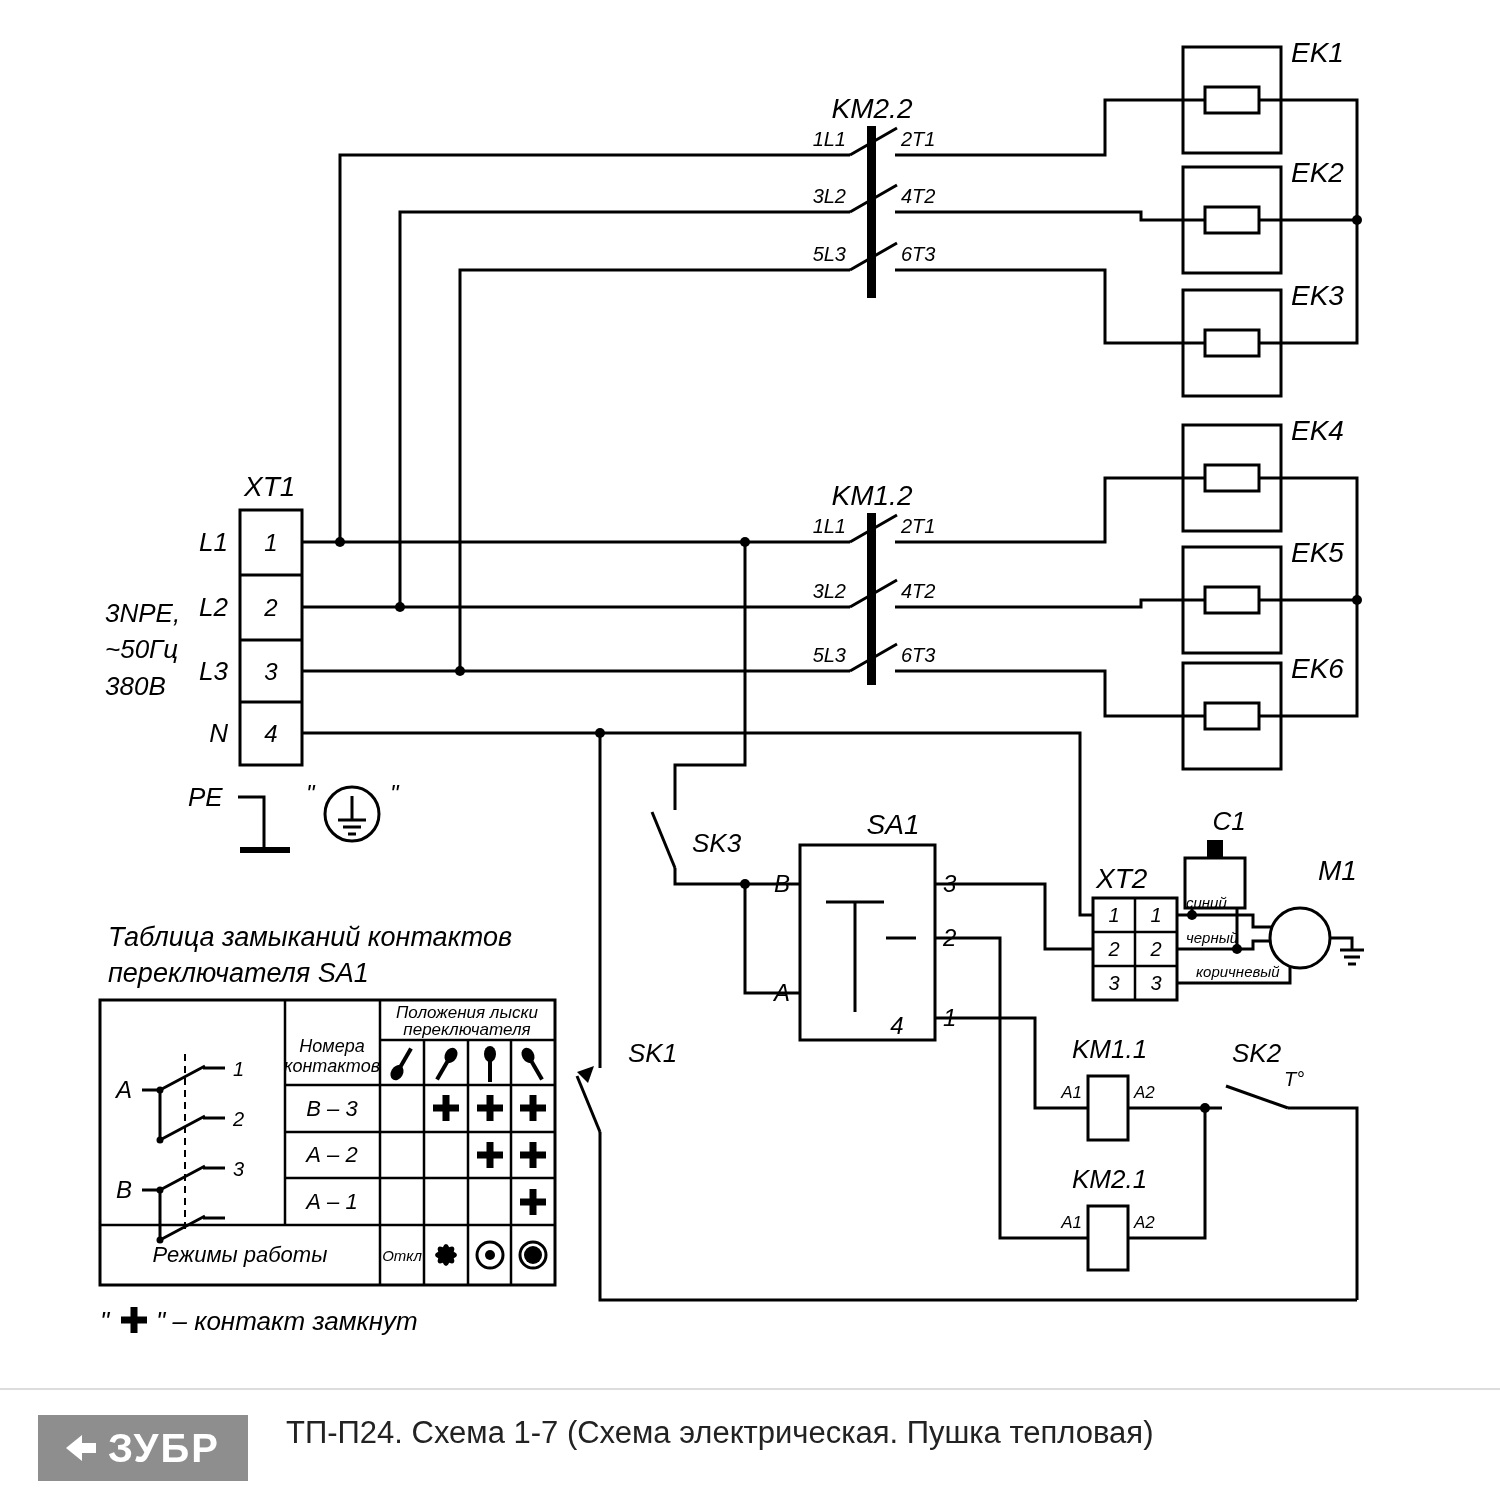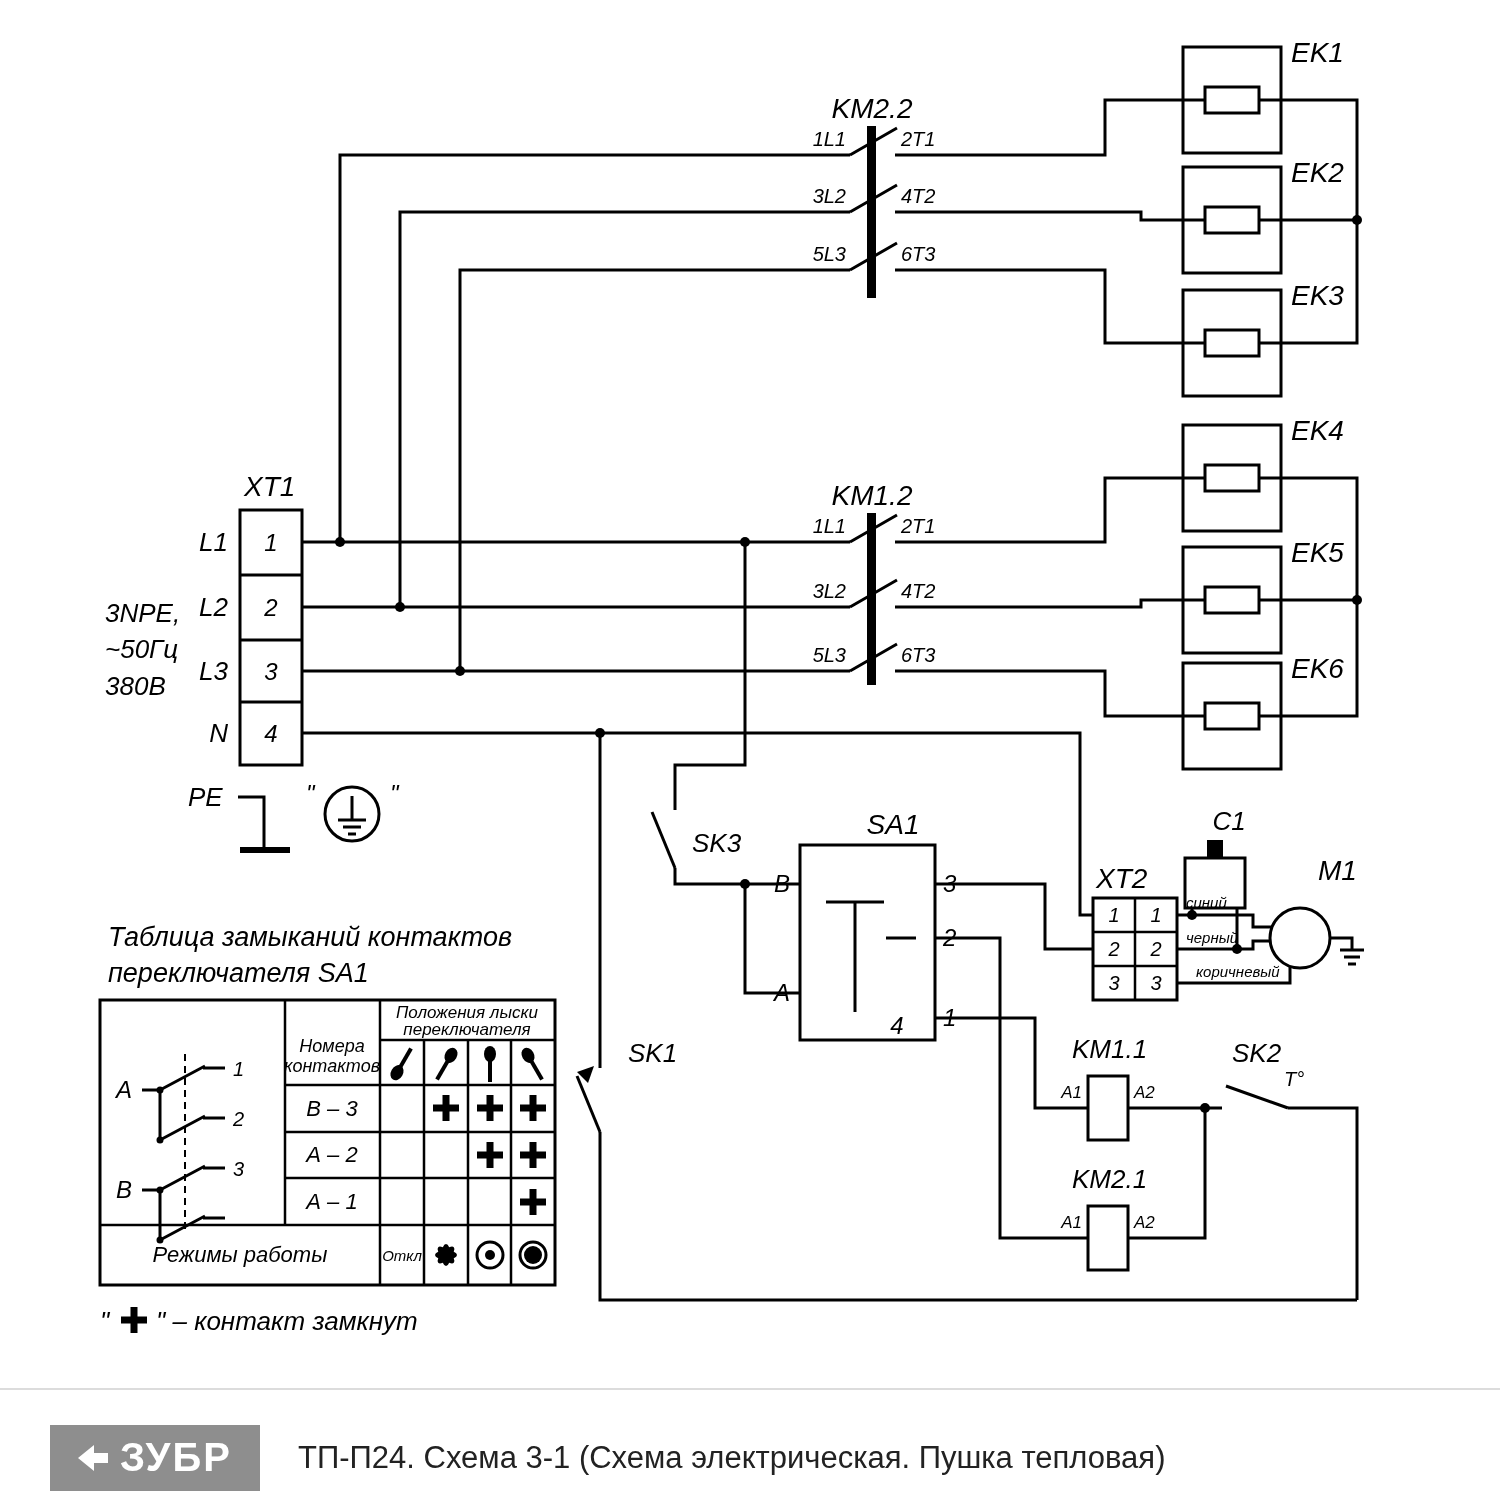--- a/index.html
+++ b/index.html
@@ -12,21 +12,21 @@
   .box{fill:#fff;stroke:#000;stroke-width:3;}
   .box-t{fill:none;stroke:#000;stroke-width:3;}
   .bar{fill:#000;}
   .dot{fill:#000;}
   .dash{stroke:#000;stroke-width:2;stroke-dasharray:7 5;fill:none;}
   .cross{stroke:#000;stroke-width:7;fill:none;}
   .pos-stick{stroke:#000;stroke-width:4;}
   .t15{font-size:15px}.t17{font-size:17px}.t18{font-size:18px}.t20{font-size:20px}
   .t22{font-size:22px}.t24{font-size:24px}.t26{font-size:26px}.t27{font-size:27px}.t28{font-size:28px}
   .footer-sep{position:absolute;left:0;top:1388px;width:1500px;height:2px;background:#dcdcdc;}
-  .footer{position:absolute;left:12px;top:1415px;width:1228px;height:85px;display:flex;align-items:center;}
+  .footer{position:absolute;left:0;top:1415px;width:1228px;height:85px;display:flex;}
   .logo{margin-left:38px;width:210px;height:66px;background:#8e8e8e;display:flex;align-items:center;
         justify-content:center;gap:10px;}
   .logo-text{color:#fff;font-weight:bold;font-size:40px;letter-spacing:2px;}
   .doc-title{margin-left:38px;font-size:31px;color:#222;font-style:normal;}
   .doc-title .model{font-weight:normal;}
 </style>
 </head>
 <body>
 
 <div class="page">
@@ -319,16 +319,16 @@
 <div class="footer-sep"></div>
 <div class="footer">
   <div class="logo">
     <svg width="32" height="30" viewBox="0 0 32 30">
       <polygon points="0,15 16,2 16,10 30,10 30,20 16,20 16,28" fill="#ffffff"></polygon>
     </svg>
     <span class="logo-text">ЗУБР</span>
   </div>
   <div class="doc-title">
     <span class="model">ТП-П24.</span>
-    <span>Схема 3-1 (Схема электрическая. Пушка тепловая)</span>
+    <span>Схема 1-7 (Схема электрическая. Пушка тепловая)</span>
   </div>
 </div>
 </div>
 
 </body></html>

